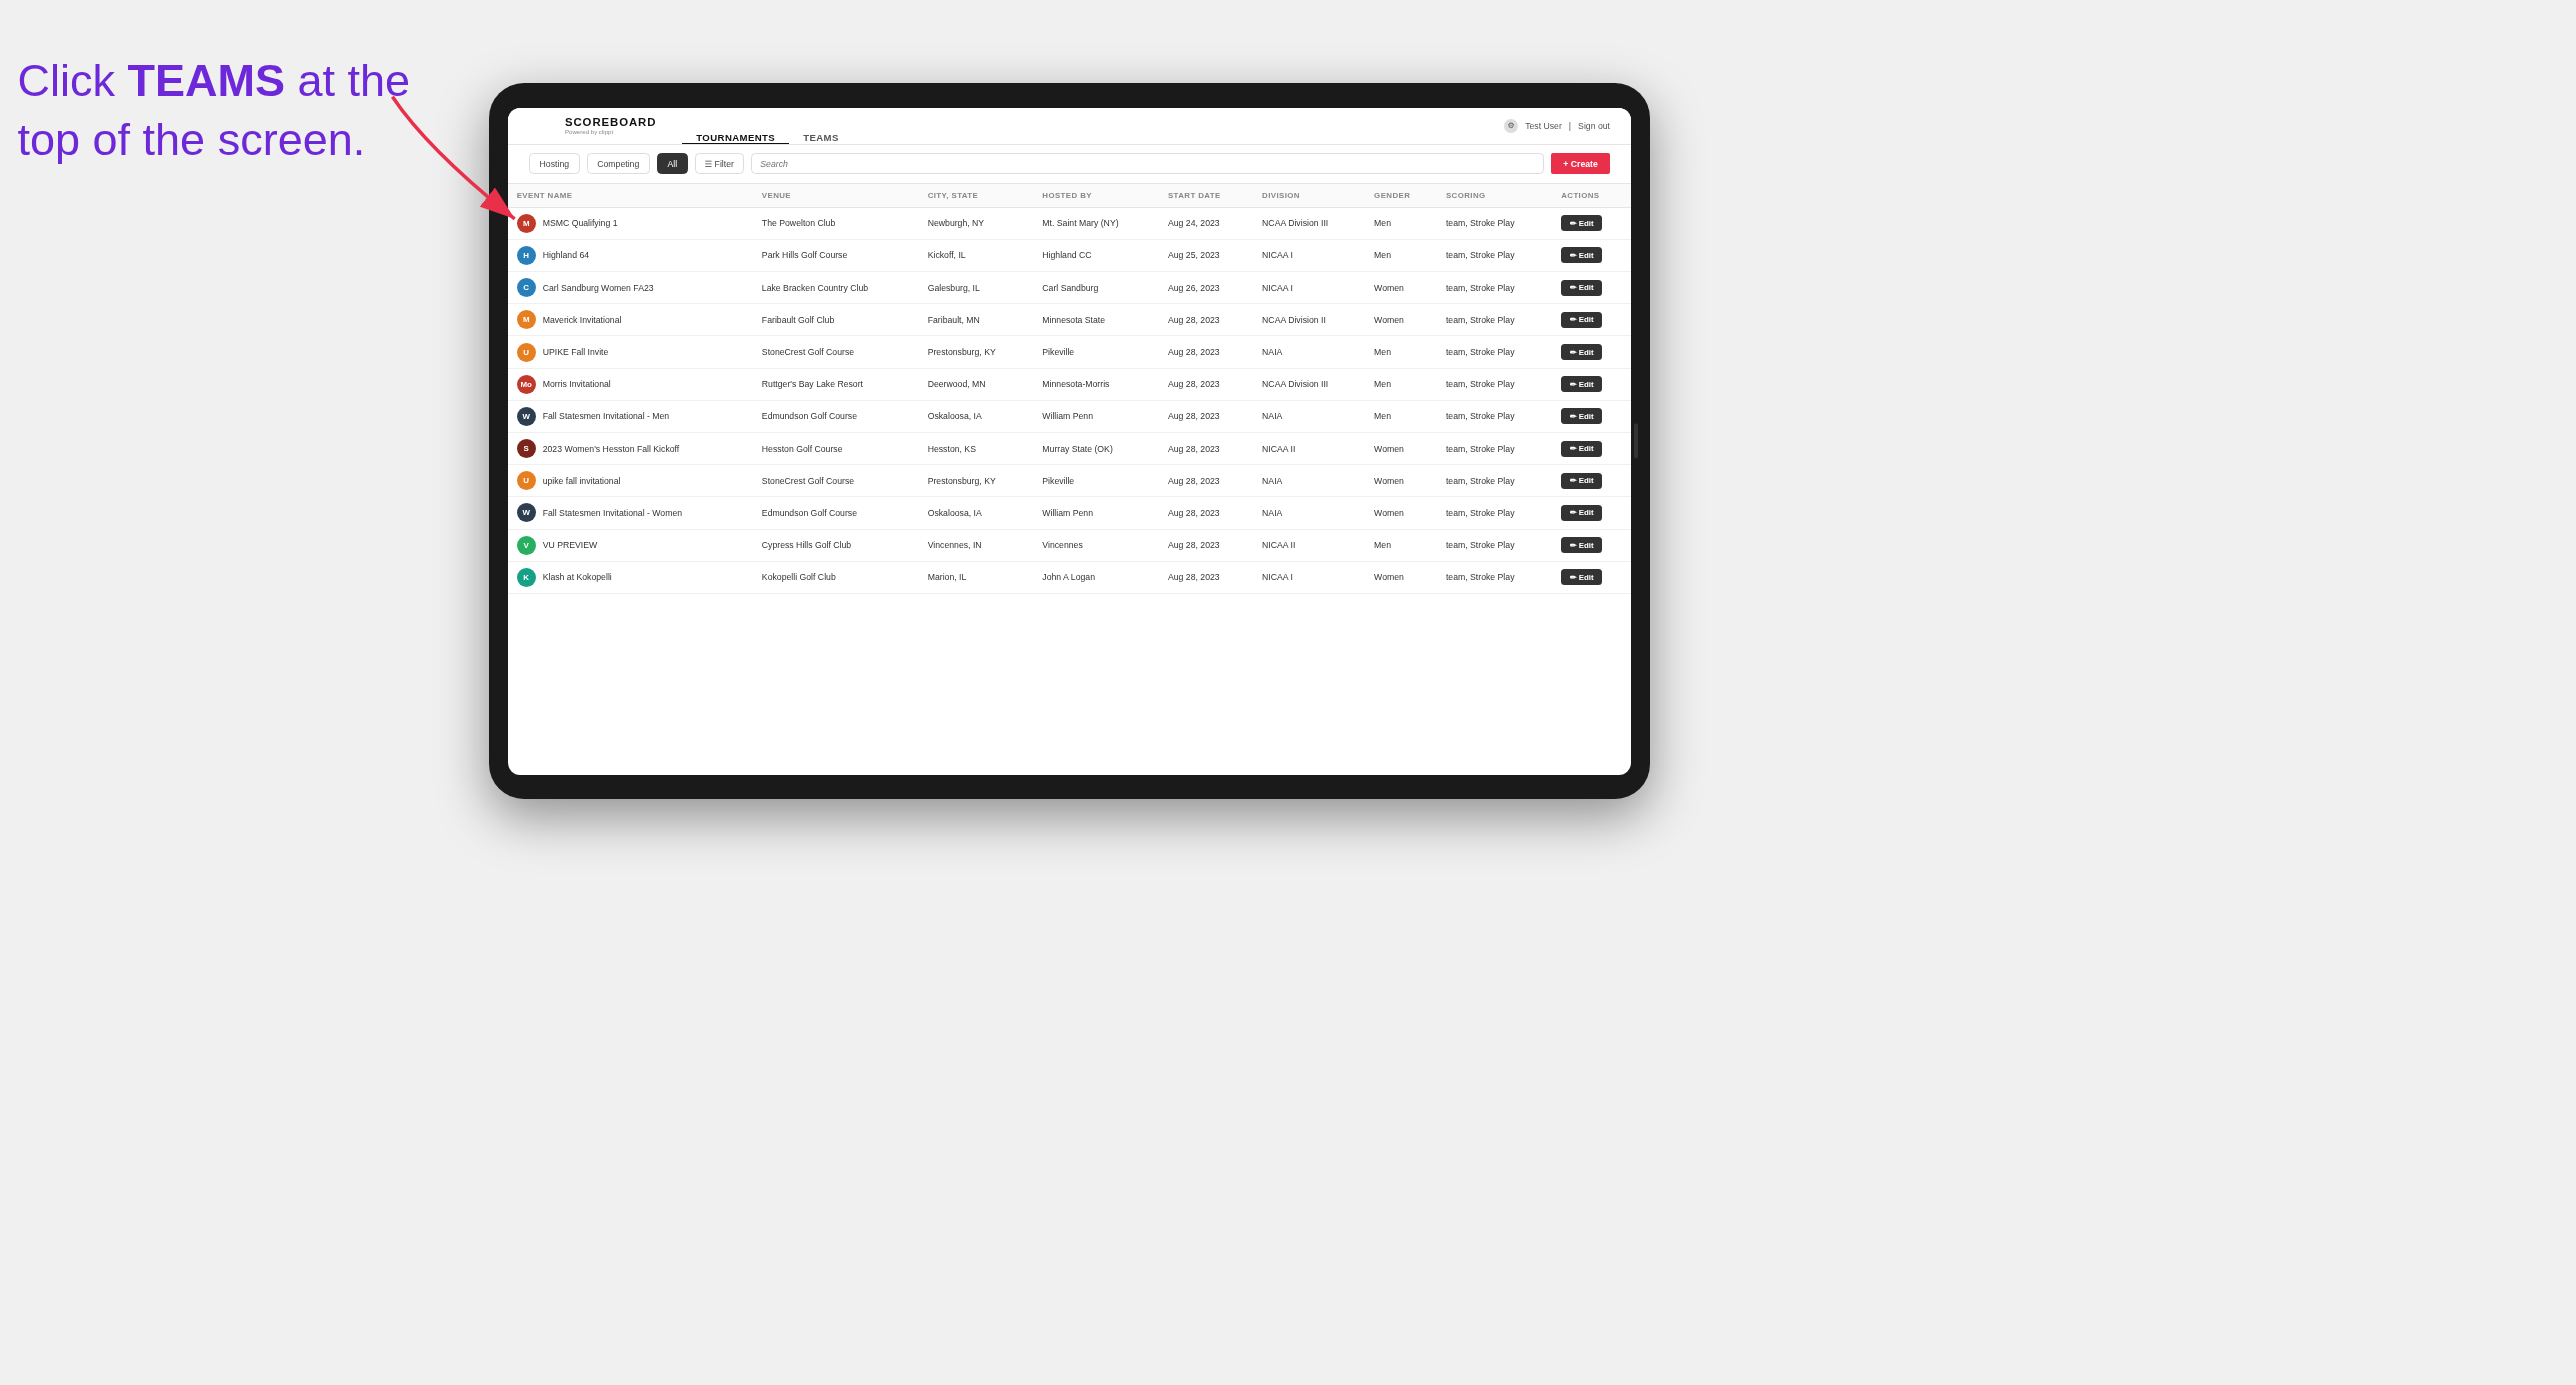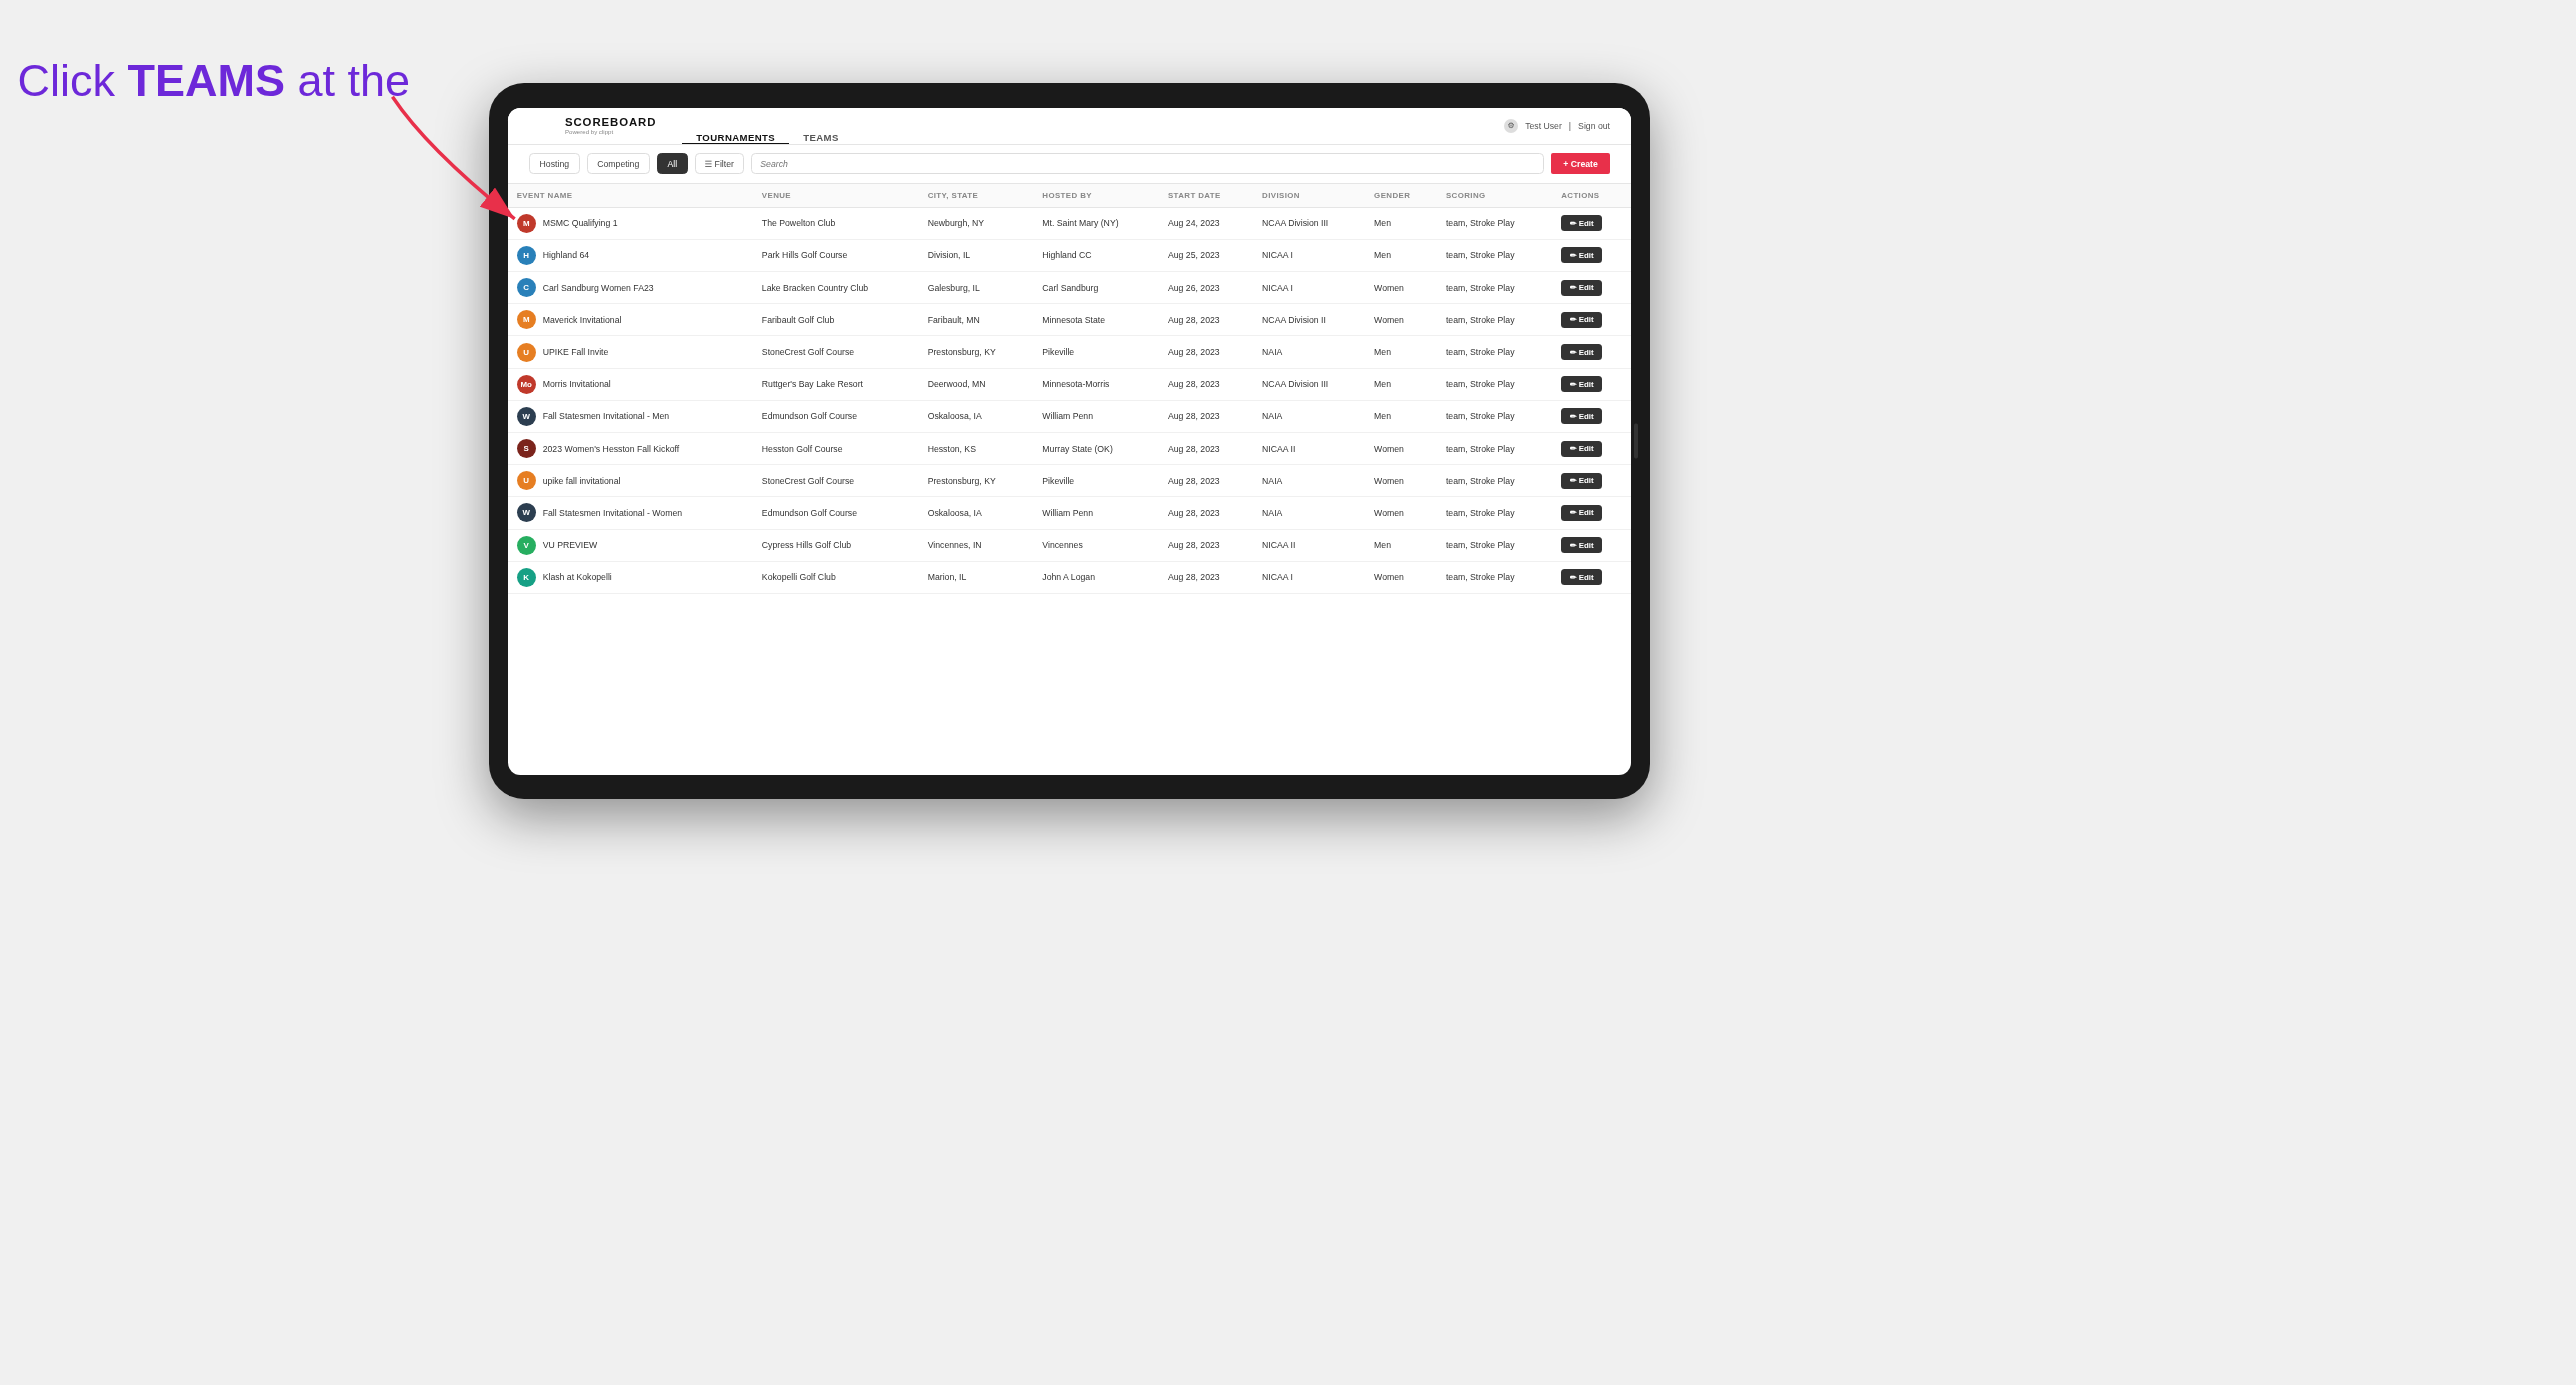--- a/index.html
+++ b/index.html
@@ -278,20 +278,21 @@
       height: 35px;
       background: #333;
       border-radius: 1.7px;
     }
   </style>
 </head>
 <body>
 
 <div class="instruction">
   <span>Click <strong>TEAMS</strong> at the</span><br>
+  <span>top of the screen.</span>
 </div>
 
 <svg class="arrow-container" width="192" height="175" viewBox="0 0 220 200" style="position:absolute;top:79px;left:375px;z-index:10;">
   <defs>
     <marker id="arrowhead" markerWidth="10" markerHeight="7" refX="10" refY="3.5" orient="auto">
       <polygon points="0 0, 10 3.5, 0 7" fill="#e8304a"></polygon>
     </marker>
   </defs>
   <path d="M 20 20 Q 60 80 160 160" stroke="#e8304a" stroke-width="4" fill="none" marker-end="url(#arrowhead)"></path>
 </svg>
@@ -365,21 +366,21 @@
     </td>
   </tr>
             <tr>
     <td>
       <div class="event-cell">
         <div class="team-logo logo-blue">H</div>
         <span>Highland 64</span>
       </div>
     </td>
     <td>Park Hills Golf Course</td>
-    <td>Division, IL</td>
+    <td>Kickoff, IL</td>
     <td>Highland CC</td>
     <td>Aug 25, 2023</td>
     <td>NICAA I</td>
     <td>Men</td>
     <td>team, Stroke Play</td>
     <td>
       <button class="edit-btn">✏ Edit</button>
     </td>
   </tr>
             <tr>

